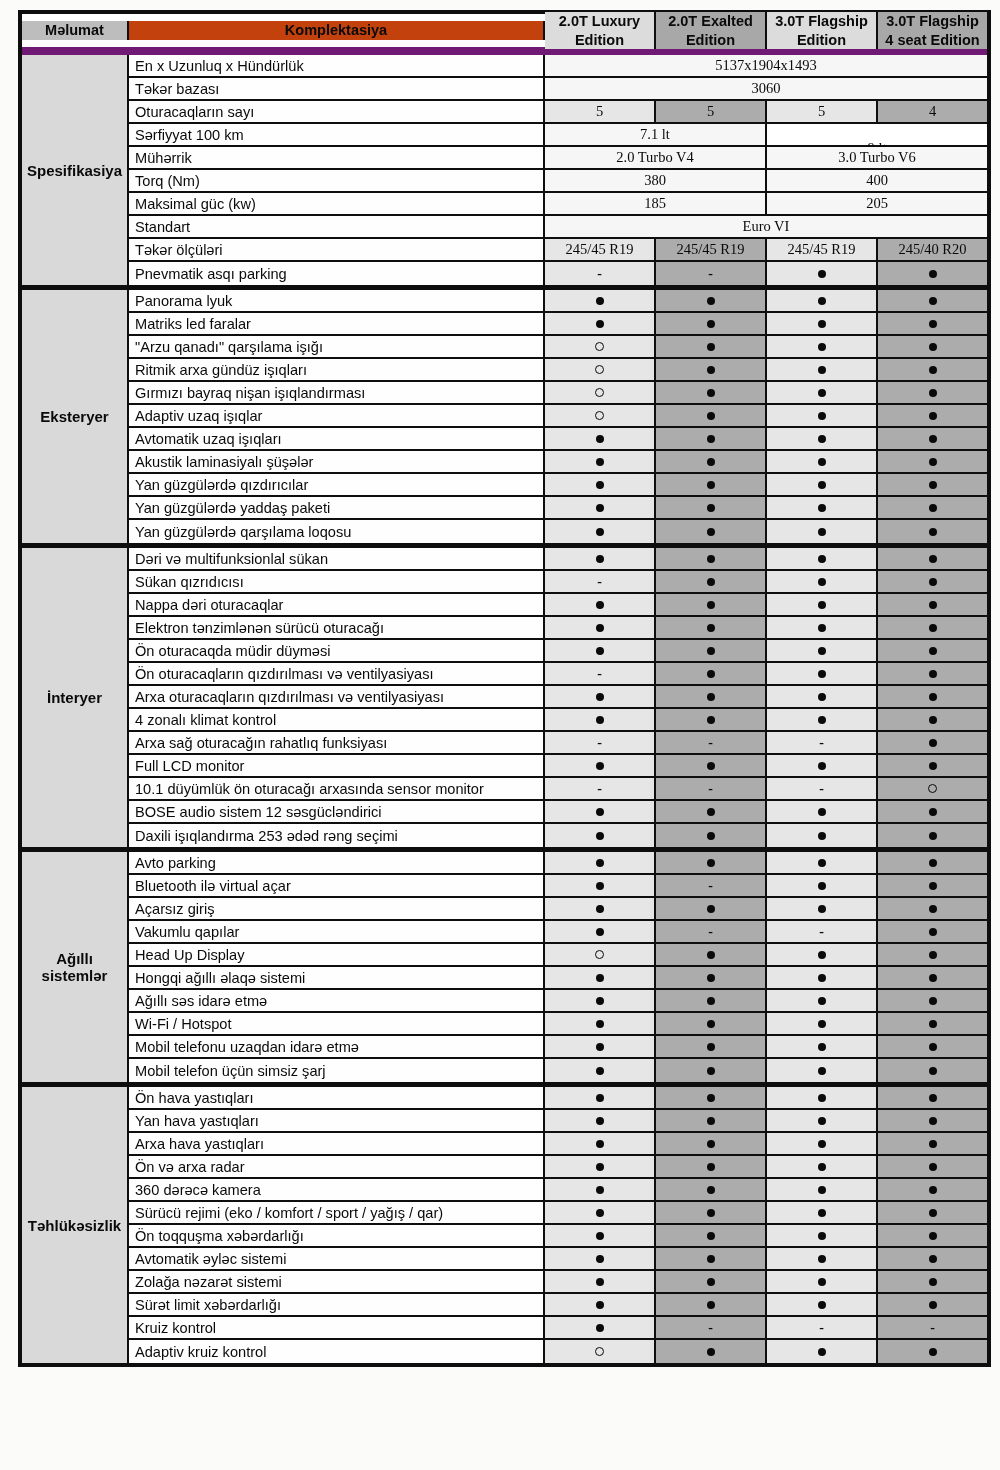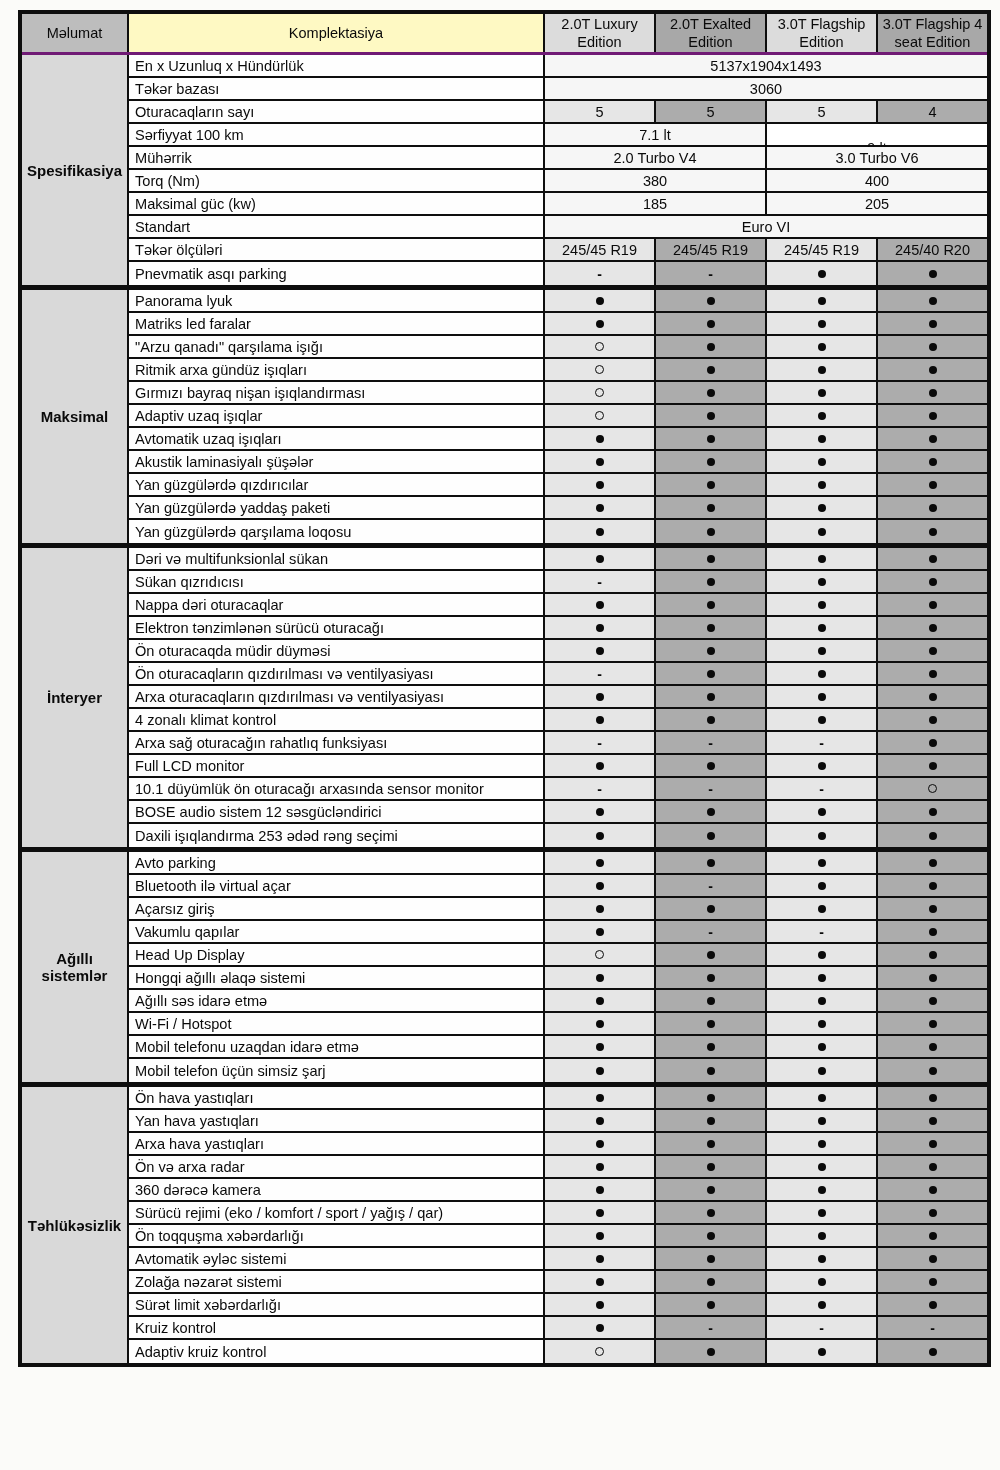--- a/index.html
+++ b/index.html
@@ -17,32 +17,33 @@
   }
   .spec-table {
     width:973px;
     border:4px solid #0e0e0e;
     background:#fff;
   }
   
   .header-row {
     display:flex;
     height:41px;
-    border-bottom:3px solid #701a75;
-    font-weight:normal;
+    border-bottom:8px solid #701a75;
+    font-weight:bold;
     font-size:14.5px;
+    align-items:center;
   }
   .hcell {
     display:flex; align-items:center; justify-content:center;
     text-align:center; line-height:1.25; padding:0 4px;
     border-right:2.5px solid #0e0e0e;
   }
   .hcell:last-child { border-right:none; }
   .h-melumat { width:107px; background:#bdbdbd; }
-  .h-komplektasiya { width:416px; background:#fef9c3; }
+  .h-komplektasiya { width:416px; background:#c2410c; }
   .h-trim { flex:1 1 0; }
   .h-light { background:#dcdcdc; }
   .h-dark  { background:#a8a8a8; }
   
   .group-block {
     display:flex;
     border-bottom:5px solid #0e0e0e;
   }
   .group-block:last-child { border-bottom:none; }
   .group-label {
@@ -63,21 +64,21 @@
   .row:last-child { border-bottom:none; }
   .feature-label {
     width:416px;
     background:#fefefe;
     border-right:2.5px solid #0e0e0e;
     display:flex; align-items:center;
     padding:0 2px 0 6px;
     font-size:14.6px;
     white-space:nowrap; overflow:hidden;
   }
-  .values { flex:1 1 0; display:flex; }
+  .values { flex:1 1 0; display:flex;font-family:Liberation Serif, serif; }
   .vcell {
     display:flex; align-items:center; justify-content:center;
     border-right:2px solid #0e0e0e;
     font-size:14.5px;
   }
   .vcell:last-child { border-right:none; }
   .bg-light  { background:#e6e6e6; }
   .bg-dark   { background:#acacac; }
   .bg-merged { background:#f6f6f6; }
   .dot  { width:8px; height:8px; background:#0a0a0a; border-radius:50%; display:inline-block; }
@@ -178,21 +179,21 @@
                   <span class="dot"></span>
                 </div>
                 <div class="vcell bg-dark" style="flex: 1 1 0px;">
                   <span class="dot"></span>
                 </div>
               </div>
             </div>
           </div>
         </div>
         <div class="group-block">
-          <div class="group-label">Maksimal</div>
+          <div class="group-label">Eksteryer</div>
           <div class="rows">
             <div class="row">
               <div class="feature-label">Panorama lyuk</div>
               <div class="values">
                 <div class="vcell bg-light" style="flex: 1 1 0px;">
                   <span class="dot"></span>
                 </div>
                 <div class="vcell bg-dark" style="flex: 1 1 0px;">
                   <span class="dot"></span>
                 </div>

